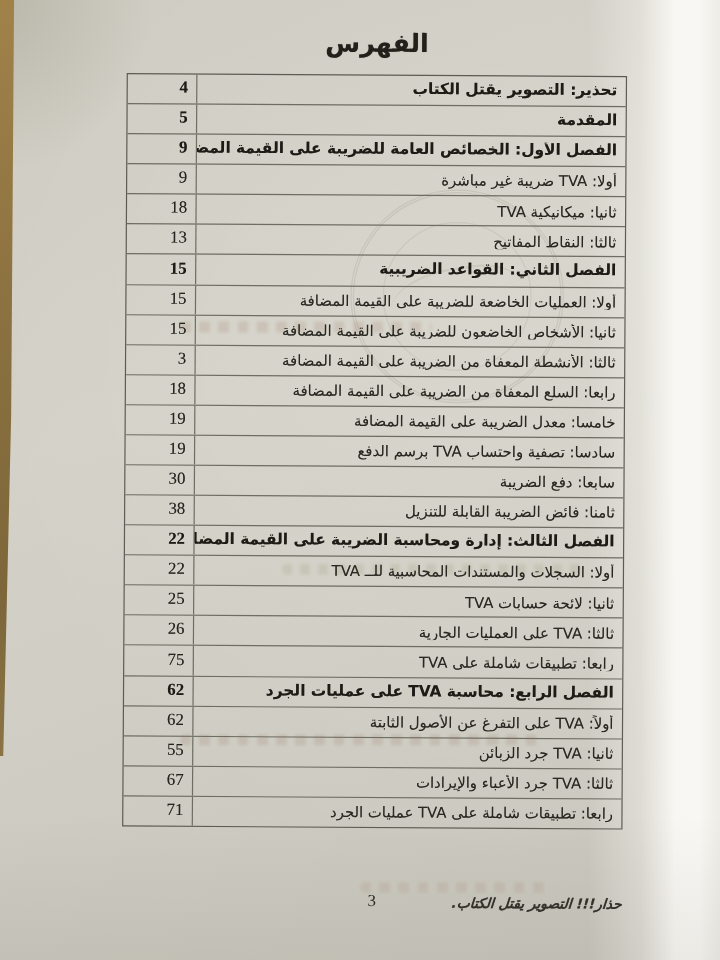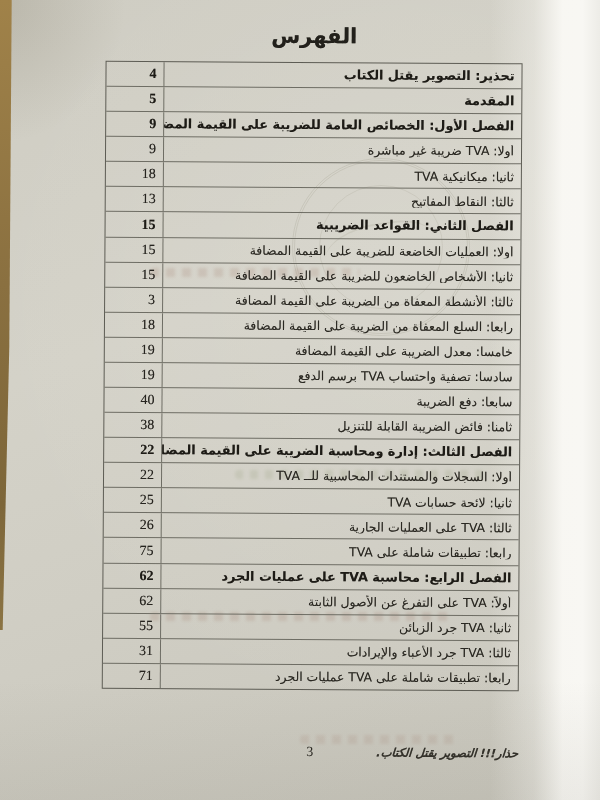--- a/index.html
+++ b/index.html
@@ -186,21 +186,21 @@
     <div class="toc-cell-num">19</div>
     <div class="toc-cell-title">خامسا: معدل الضريبة على القيمة المضافة</div>
   </div>
 
   <div class="toc-row">
     <div class="toc-cell-num">19</div>
     <div class="toc-cell-title">سادسا: تصفية واحتساب TVA برسم الدفع</div>
   </div>
 
   <div class="toc-row">
-    <div class="toc-cell-num">40</div>
+    <div class="toc-cell-num">30</div>
     <div class="toc-cell-title">سابعا: دفع الضريبة</div>
   </div>
 
   <div class="toc-row">
     <div class="toc-cell-num">38</div>
     <div class="toc-cell-title">ثامنا: فائض الضريبة القابلة للتنزيل</div>
   </div>
 
   <div class="toc-row bold">
     <div class="toc-cell-num">22</div>
@@ -236,21 +236,21 @@
     <div class="toc-cell-num">62</div>
     <div class="toc-cell-title">أولاً: TVA على التفرغ عن الأصول الثابتة</div>
   </div>
 
   <div class="toc-row">
     <div class="toc-cell-num">55</div>
     <div class="toc-cell-title">ثانيا: TVA جرد الزبائن</div>
   </div>
 
   <div class="toc-row">
-    <div class="toc-cell-num">31</div>
+    <div class="toc-cell-num">67</div>
     <div class="toc-cell-title">ثالثا: TVA جرد الأعباء والإيرادات</div>
   </div>
 
   <div class="toc-row">
     <div class="toc-cell-num">71</div>
     <div class="toc-cell-title">رابعا: تطبيقات شاملة على TVA عمليات الجرد</div>
   </div>
 </div>
 
   <div class="footer">

